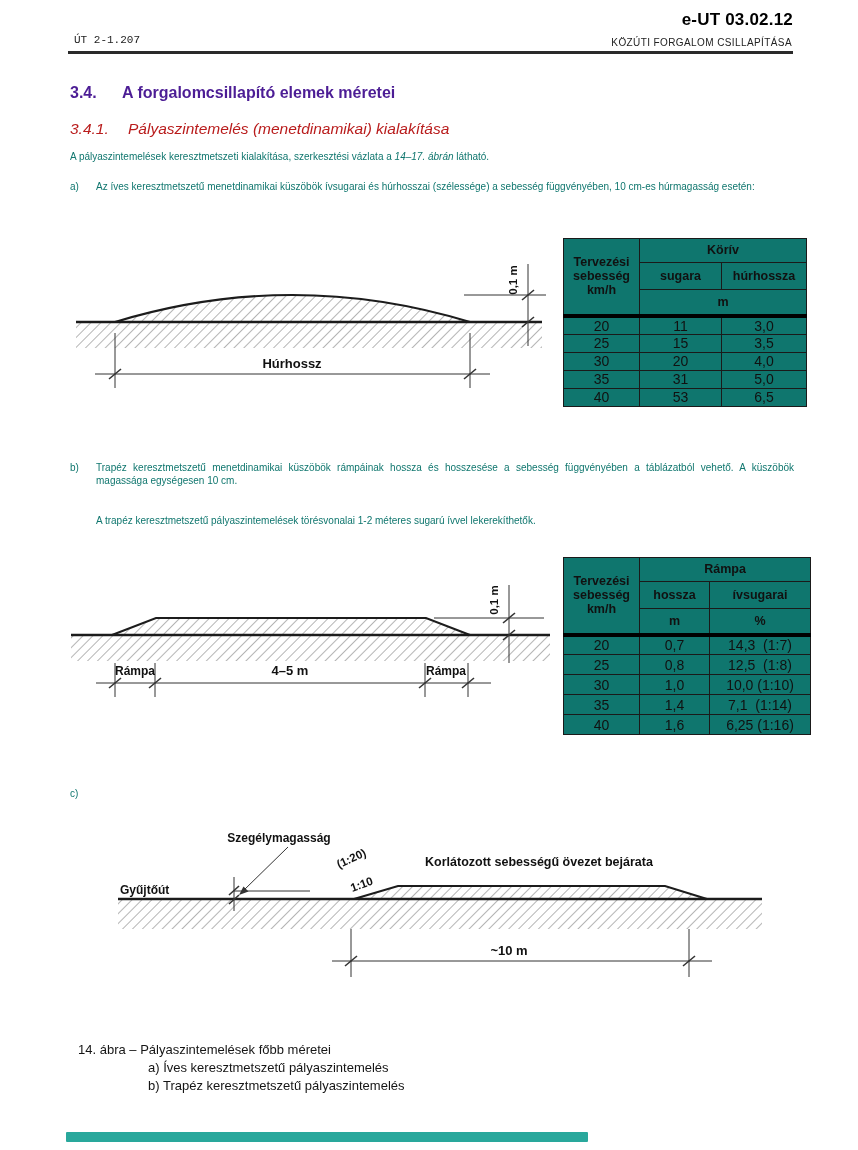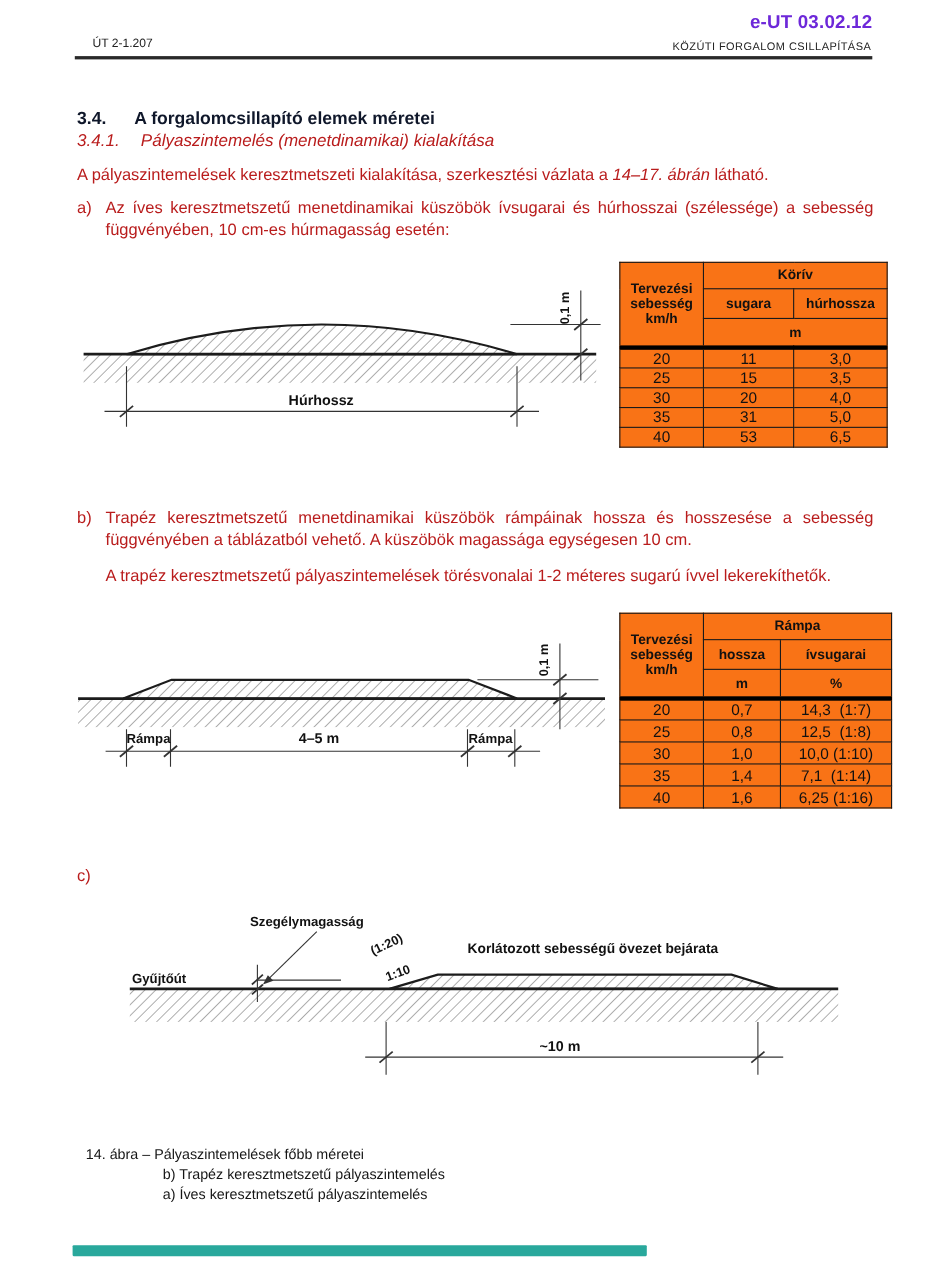--- a/index.html
+++ b/index.html
@@ -8,49 +8,49 @@
     font-family:"Liberation Sans", sans-serif;color:#111;
     overflow:hidden;
   }
   .abs{position:absolute;}
   
   .doc-code{font-size:17px;font-weight:bold;letter-spacing:.2px;}
   .std-code{font-size:11px;color:#222;}
   .run-title{font-size:10px;letter-spacing:.4px;color:#222;}
   .head-rule{height:2.5px;background:#2a2a2a;}
   
-  .h-sec{font-size:16px;font-weight:bold;color:#0f172a;margin-top:16px;}
+  .h-sec{font-size:16px;font-weight:bold;color:#4c1d95;}
   .h-sec .num{display:inline-block;width:52px;}
   .h-sub{font-size:15.5px;font-style:italic;color:#b91c1c;}
   .h-sub .num{display:inline-block;width:58px;}
-  .body-txt{font-size:15px;line-height:1.3;color:#b91c1c;}
+  .body-txt{font-size:10px;line-height:1.3;color:#0f766e;}
   .item{display:flex;}
   .item .marker{width:26px;flex:none;}
   .item .btext{width:698px;text-align:justify;}
   
-  .dtable{border-collapse:collapse;table-layout:fixed;background:#f97316;}
+  .dtable{border-collapse:collapse;table-layout:fixed;background:#0f766e;}
   .dtable td{border:1.5px solid #1a1a1a;text-align:center;vertical-align:middle;padding:0 2px;}
   .dtable .hdr{font-weight:bold;font-size:12.5px;line-height:1.15;}
   .dtable .num{font-size:14px;}
   .thickb{border-bottom:4px solid #000 !important;}
   .hr1{height:24px}.hr2{height:27px}.hr3{height:26px}
   .dra{height:18px}.drb{height:20px}
   
   svg text{font-family:"Liberation Sans", sans-serif;fill:#111;}
   .lbl-b{font-weight:bold;}
   
   .caption{font-size:13px;color:#151515;line-height:18px;}
   
   .accent-bar{height:10px;border-radius:1px;}
 </style>
 </head>
 <body>
 
-<div class="abs doc-code" style="top: 10px; right: 65px; color: #6d28d9;">e-UT 03.02.12</div>
-<div class="abs std-code" style="top:34px;left:84px;">ÚT 2-1.207</div>
+<div class="abs doc-code" style="top: 10px; right: 65px; color: #000000;">e-UT 03.02.12</div>
+<div class="abs std-code" style="top:34px;left:74px;font-family:Liberation Mono, monospace;">ÚT 2-1.207</div>
 <div class="abs run-title" style="top:37px;right:66px;">KÖZÚTI FORGALOM CSILLAPÍTÁSA</div>
 <div class="abs head-rule" style="top:51px;left:68px;width:725px;"></div>
 
 <div class="abs h-sec" style="top:84px;left:70px;">
   <span class="num">3.4.</span><span>A forgalomcsillapító elemek méretei</span>
 </div>
 <div class="abs h-sub" style="top:120px;left:70px;">
   <span class="num">3.4.1.</span><span>Pályaszintemelés (menetdinamikai) kialakítása</span>
 </div>
 <div class="abs body-txt" style="top:150px;left:70px;width:724px;">
@@ -262,17 +262,17 @@
     <line x1="629" y1="146" x2="629" y2="194"></line>
     <line x1="272" y1="178" x2="652" y2="178"></line>
     <line x1="285" y1="183" x2="297" y2="173" stroke-width="1.6"></line>
     <line x1="623" y1="183" x2="635" y2="173" stroke-width="1.6"></line>
   </g>
   <text class="lbl-b" font-size="13" text-anchor="middle" x="449" y="172">~10 m</text>
 </svg>
 
 <div class="abs caption" style="top:1041px;left:78px;">14. ábra – Pályaszintemelések főbb méretei</div>
 <div class="abs caption" style="top:1059px;left:148px;">
+  <div>a) Íves keresztmetszetű pályaszintemelés</div>
   <div>b) Trapéz keresztmetszetű pályaszintemelés</div>
-  <div>a) Íves keresztmetszetű pályaszintemelés</div>
 </div>
 
 <div class="abs accent-bar" style="top: 1132px; left: 66px; width: 522px; background-color: rgb(41, 168, 156);"></div>
 
 </body></html>

